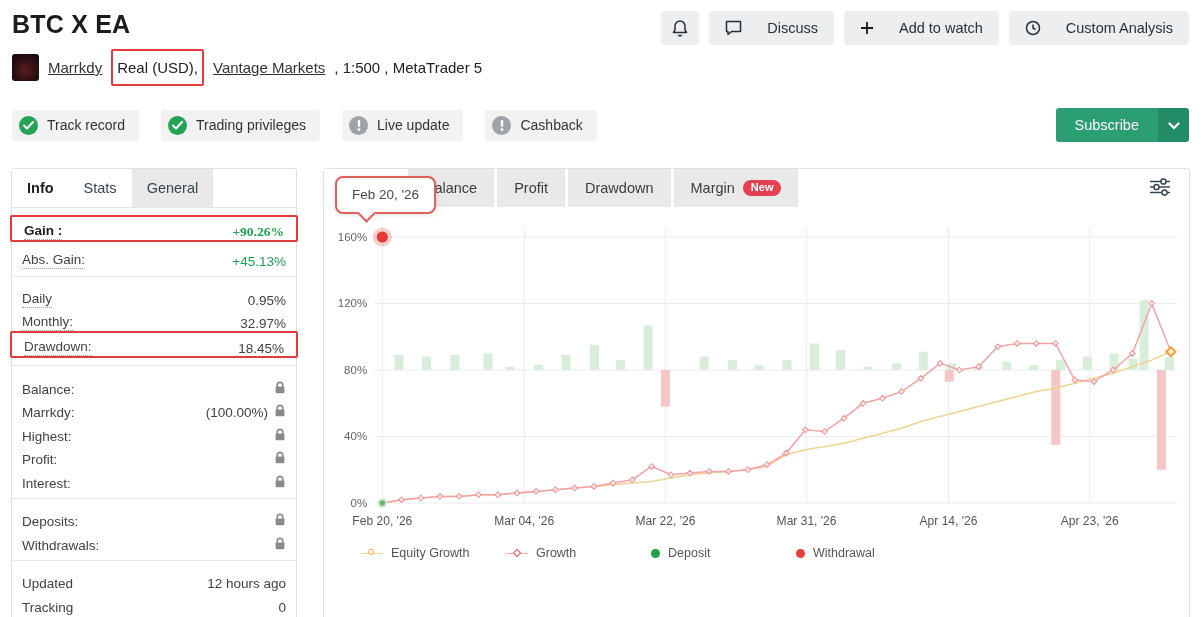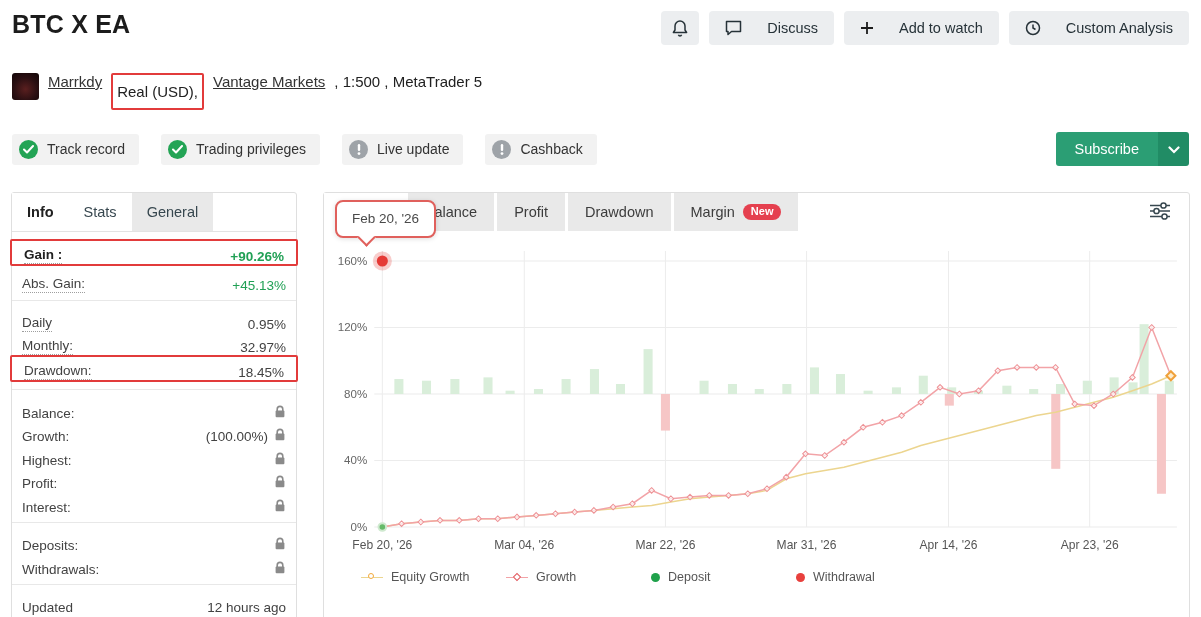--- a/index.html
+++ b/index.html
@@ -11,21 +11,21 @@
   .topbar { display:flex; justify-content:space-between; align-items:flex-start; padding:10px 12px 0 12px; }
   .page-title { font-size:25px; font-weight:bold; color:#1c1c1c; letter-spacing:.2px; }
   .actions { display:flex; gap:10px; margin-top:1px; }
   .btn { display:inline-flex; align-items:center; gap:25px; height:34px; padding:0 16px;
          background:#eceef0; border:none; border-radius:4px; font-family:"Liberation Sans",sans-serif;
          font-size:14.5px; color:#263238; cursor:pointer; }
   .btn.icon-only { padding:0 11px; }
   .btn svg { display:block; }
 
   
-  .account-line { display:flex; align-items:flex-start; gap:9px; padding:0 12px; margin-top:28px; font-size:15px; color:#212121; }
+  .account-line { display:flex; align-items:center; gap:9px; padding:0 12px; margin-top:4px; font-size:15px; color:#212121; }
   .avatar { width:27px; height:27px; border-radius:3px; flex:none;
             background:radial-gradient(circle at 50% 60%, #5a1f1f 0%, #2a0f12 55%, #120607 100%); }
   .acct-link { color:#333; text-decoration:underline; cursor:pointer; }
   .red-annot { border:2px solid #e23b3b; border-radius:2px; padding:8px 4px; }
 
   
   .badge-row { display:flex; align-items:center; justify-content:space-between; padding:0 12px; margin-top:22px; }
   .badges { display:flex; gap:22px; }
   .badge { display:inline-flex; align-items:center; gap:9px; height:31px; padding:0 14px 0 7px;
            background:#f2f2f2; border-radius:3px; font-size:14px; color:#333; }
@@ -51,21 +51,21 @@
   .tab.active { background:#fff; font-weight:bold; color:#212121; }
   .stats-rows { padding:7px 0 0 0; }
   .stat-row { display:flex; align-items:flex-end; justify-content:space-between; height:23.5px; padding:0 10px; }
   .stat-row.tall { height:27px; }
   .stat-row.boxed { border:2px solid #e23b3b; border-radius:2px; margin:0 -2px; padding:0 12px; }
   .stat-label { font-size:13.5px; color:#424242; }
   .stat-label.dotted { border-bottom:1px dotted #9e9e9e; padding-bottom:1px; cursor:help; }
   .stat-label.bold { font-weight:bold; color:#212121; }
   .stat-value { font-size:13.5px; color:#424242; display:inline-flex; align-items:center; gap:6px; }
   .stat-value.green { color:#21a055; }
-  .stat-value.bold { font-weight:bold; }
+  .stat-value.bold { font-weight:bold;font-family:Liberation Serif, serif; }
   .divider { border-top:1px solid #e8e8e8; margin:7px 0; }
 
   
   .chart-tabs-row { display:flex; align-items:center; justify-content:space-between; padding-right:14px; }
   .chart-tabs { display:flex; gap:3px; }
   .ctab { height:38px; display:inline-flex; align-items:center; gap:8px; padding:0 17px; background:#e9e9e9;
           font-size:14.5px; color:#3c3c3c; cursor:pointer; }
   .ctab.active { background:#fff; }
   .new-pill { background:#e5404f; color:#fff; font-size:11px; font-weight:bold; border-radius:9px; padding:2px 8px 3px 8px; line-height:1;text-align:right; }
   .filter-btn { background:none; border:none; cursor:pointer; padding:4px; }
@@ -234,21 +234,21 @@
           <div class="stat-row">
             <span class="stat-label">Balance:</span>
             <span class="stat-value">
               <span><svg width="12" height="13" viewBox="0 0 12 13">
                   <path d="M3.2 6V4.2a2.8 2.8 0 0 1 5.6 0V6" fill="none" stroke="#8a8a8a" stroke-width="1.6"></path>
                   <rect x="1.6" y="5.6" width="8.8" height="6.6" rx="1" fill="#8a8a8a"></rect>
                 </svg></span>
             </span>
           </div>
           <div class="stat-row">
-            <span class="stat-label">Growth:</span>
+            <span class="stat-label">Marrkdy:</span>
             <span class="stat-value">
               <span>(100.00%)</span>
               <span><svg width="12" height="13" viewBox="0 0 12 13">
                   <path d="M3.2 6V4.2a2.8 2.8 0 0 1 5.6 0V6" fill="none" stroke="#8a8a8a" stroke-width="1.6"></path>
                   <rect x="1.6" y="5.6" width="8.8" height="6.6" rx="1" fill="#8a8a8a"></rect>
                 </svg></span>
             </span>
           </div>
           <div class="stat-row">
             <span class="stat-label">Highest:</span>

